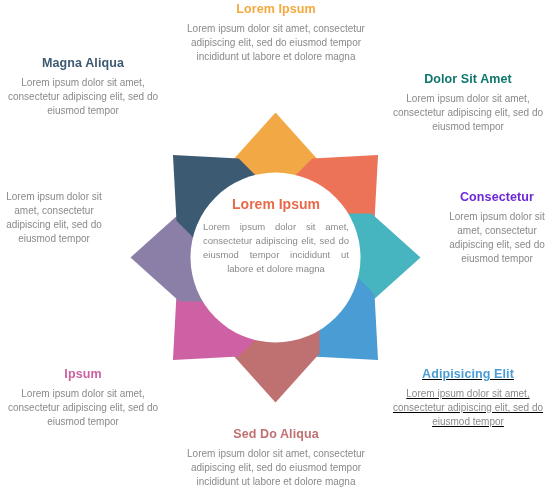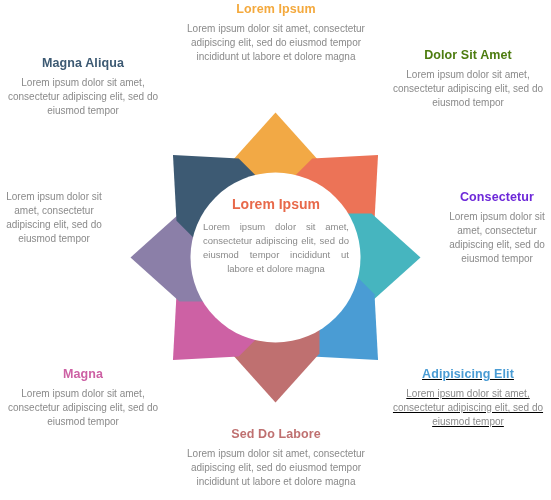--- a/index.html
+++ b/index.html
@@ -169,41 +169,41 @@
     <div class="center-title" style="color: rgb(232, 105, 74);">Lorem Ipsum</div>
     <div class="center-body">Lorem ipsum dolor sit amet, consectetur adipiscing elit, sed do eiusmod tempor incididunt ut labore et dolore magna</div>
   </div>
 
   <div class="label-block pos-top ta-center">
     <div class="label-title" style="color: rgb(244, 169, 61);">Lorem Ipsum</div>
     <div class="label-body">Lorem ipsum dolor sit amet, consectetur adipiscing elit, sed do eiusmod tempor incididunt ut labore et dolore magna</div>
   </div>
 
   <div class="label-block pos-topright ta-center">
-    <div class="label-title" style="color: #4d7c0f;">Dolor Sit Amet</div>
+    <div class="label-title" style="color: #0f766e; margin-top: 24px;">Dolor Sit Amet</div>
     <div class="label-body">Lorem ipsum dolor sit amet, consectetur adipiscing elit, sed do eiusmod tempor</div>
   </div>
 
   <div class="label-block pos-right ta-center">
     <div class="label-title" style="color: #6d28d9;">Consectetur</div>
     <div class="label-body">Lorem ipsum dolor sit amet, consectetur adipiscing elit, sed do eiusmod tempor</div>
   </div>
 
   <div class="label-block pos-botright ta-center">
     <div class="label-title" style="color: rgb(74, 156, 212);">Adipisicing Elit</div>
     <div class="label-body">Lorem ipsum dolor sit amet, consectetur adipiscing elit, sed do eiusmod tempor</div>
   </div>
 
   <div class="label-block pos-bottom ta-center">
-    <div class="label-title" style="color: rgb(191, 112, 112);">Sed Do Labore</div>
+    <div class="label-title" style="color: rgb(191, 112, 112);">Sed Do Aliqua</div>
     <div class="label-body">Lorem ipsum dolor sit amet, consectetur adipiscing elit, sed do eiusmod tempor incididunt ut labore et dolore magna</div>
   </div>
 
   <div class="label-block pos-botleft ta-center">
-    <div class="label-title" style="color: rgb(205, 97, 164);">Magna</div>
+    <div class="label-title" style="color: rgb(205, 97, 164);">Ipsum</div>
     <div class="label-body">Lorem ipsum dolor sit amet, consectetur adipiscing elit, sed do eiusmod tempor</div>
   </div>
 
   <div class="label-block pos-left ta-center">
     <div class="label-body">Lorem ipsum dolor sit amet, consectetur adipiscing elit, sed do eiusmod tempor</div>
   </div>
 
   <div class="label-block pos-topleft ta-center">
     <div class="label-title" style="color: rgb(61, 90, 115);">Magna Aliqua</div>
     <div class="label-body">Lorem ipsum dolor sit amet, consectetur adipiscing elit, sed do eiusmod tempor</div>

